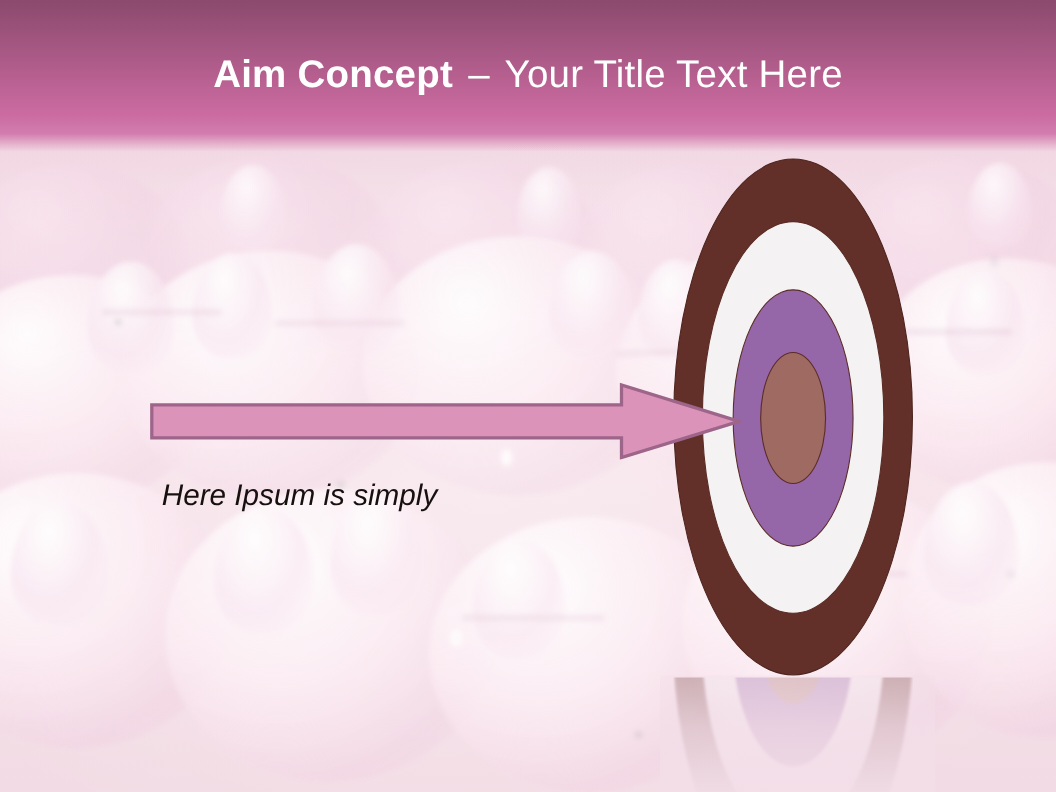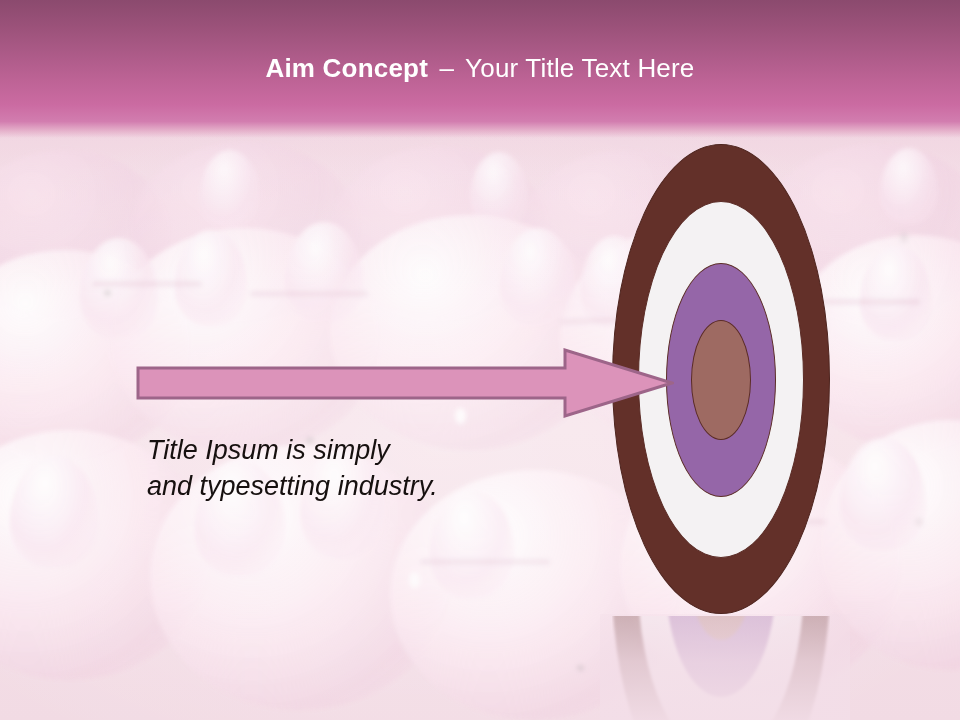--- a/index.html
+++ b/index.html
@@ -107,21 +107,21 @@
       rgba(224,160,192,.65) 95%,
       rgba(236,200,221,0) 100%);
   }
   #title {
     position: absolute;
     left: 0;
     top: 47px;
     width: 960px;
     text-align: center;
     color: #ffffff;
-    font-size: 26px;
+    font-size: 35px;
     line-height: 42px;
     letter-spacing: .2px;
     white-space: nowrap;
   }
   #title .bold { font-weight: bold; }
   #title .light { font-weight: normal; }
   #title .dash { font-weight: normal; padding: 0 4px; }
 
   
   #target {
@@ -292,22 +292,21 @@
     <div class="ring" id="ring-bull"></div>
   </div>
 
   <div id="arrow">
     <svg width="538" height="70" viewBox="0 0 538 70" xmlns="http://www.w3.org/2000/svg">
       <polygon points="2,20 429,20 429,2 536,35 429,68 429,50 2,50" fill="#dc93ba" stroke="#9d6589" stroke-width="3" stroke-linejoin="miter"></polygon>
     </svg>
   </div>
 
   <div id="body-text">
-    <span class="line">Title Ipsum is simply</span>
-    <span class="line">and typesetting industry.</span>
+    <span class="line">Here Ipsum is simply</span>
   </div>
 
   <div id="header"></div>
   <div id="title">
     <span class="bold">Aim Concept</span>
     <span class="dash">–</span>
     <span class="light">Your Title Text Here</span>
   </div>
 
 </div>

